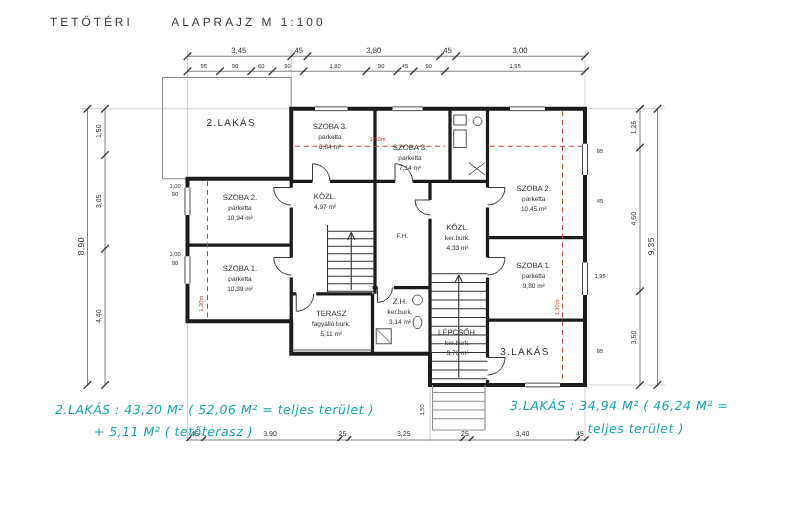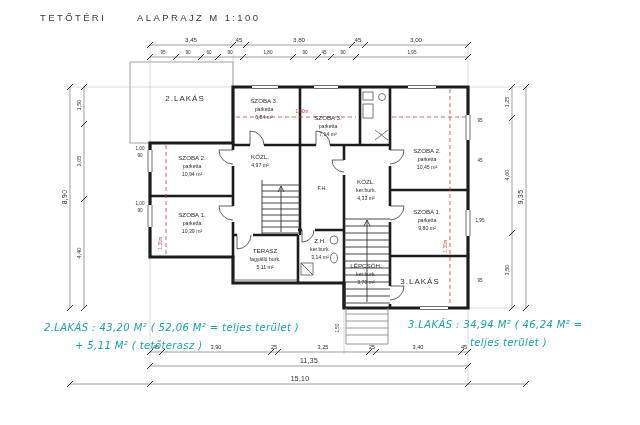--- a/index.html
+++ b/index.html
@@ -1,16 +1,16 @@
 <!DOCTYPE html>
 <html><head>
 <meta charset="utf-8">
 <style>
   html,body{margin:0;padding:0;background:#ffffff;}
-  .canvas{position:relative;width:640px;height:425px;background:#ffffff;overflow:hidden;border-radius:23px;}
+  .canvas{position:relative;width:640px;height:353px;background:#ffffff;overflow:hidden;border-radius:23px;}
   svg{position:absolute;left:0;top:0;}
   .tt{font-family:"Liberation Sans",sans-serif;fill:#2e2e2e;}
   .s45{font-size:4.6px;}
   .s5{font-size:5.2px;}
   .s55{font-size:5.6px;}
   .s6{font-size:6.2px;}
   .s65{font-size:6.8px;letter-spacing:.3px;}
   .s8{font-size:8px;letter-spacing:1px;}
   .title{font-size:9.5px;letter-spacing:2.4px;fill:#3a3a3a;}
   .red{fill:#c0443c;}

